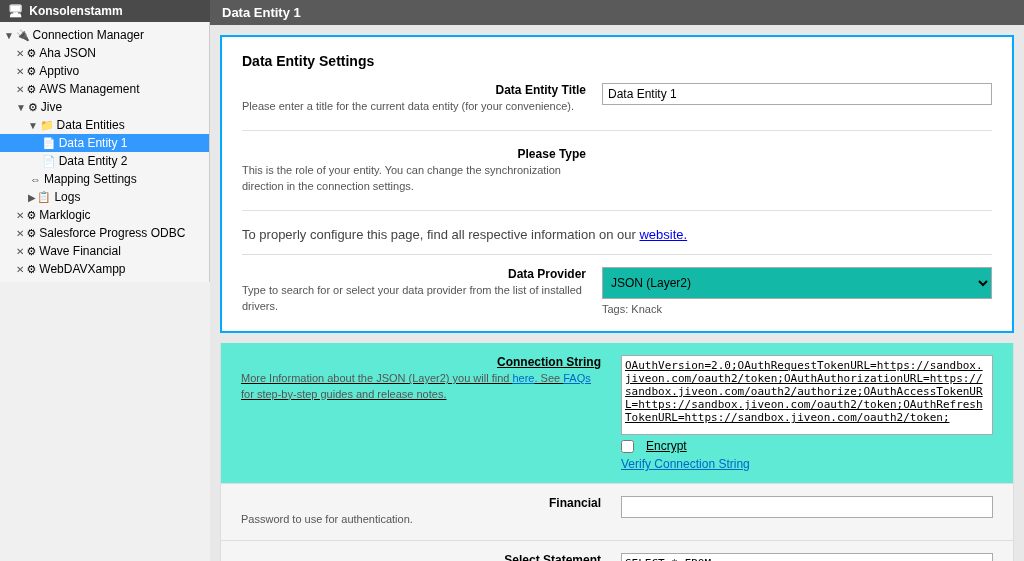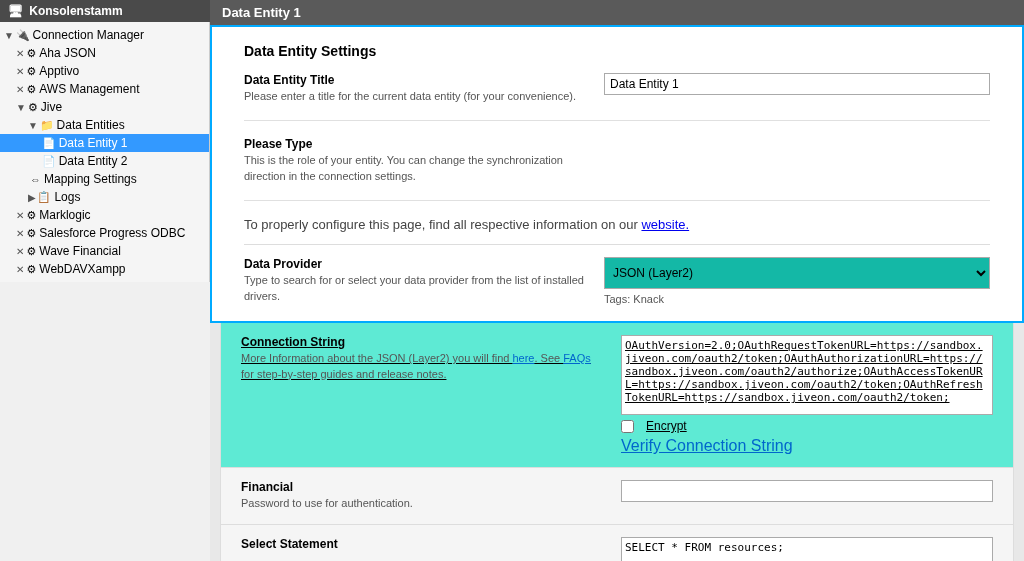--- a/index.html
+++ b/index.html
@@ -64,21 +64,22 @@
     #main-content {
       flex: 1;
       overflow-y: auto;
       background: #e8e8e8;
       padding: 0;
     }
 
     .settings-section {
       background: #fff;
       border: 2px solid #00aaff;
-      padding: 16px 32px;
+      margin: 10px;
+      padding: 16px 20px;
     }
 
     .section-title {
       font-size: 14px;
       font-weight: bold;
       margin-bottom: 14px;
       color: #000;
     }
 
     .field-row {
@@ -93,20 +94,21 @@
     .field-label-col {
       width: 360px;
       min-width: 360px;
       padding-right: 16px;
     }
     .field-label {
       font-weight: bold;
       font-size: 12px;
       color: #000;
       margin-bottom: 2px;
+      text-align: right;
     }
     .field-desc {
       font-size: 11px;
       color: #555;
       line-height: 1.4;
     }
     .field-input-col {
       flex: 1;
       display: flex;
       align-items: center;
@@ -163,21 +165,21 @@
       display: flex;
       align-items: center;
       gap: 12px;
       margin-top: 4px;
       font-size: 12px;
     }
 
     .verify-link {
       color: #0066cc;
       cursor: pointer;
-      font-size: 16px;
+      font-size: 12px;
       margin-top: 4px;
       display: block;
     }
 
     .password-section {
       margin: 0 10px;
       padding: 12px 20px;
       background: #f5f5f5;
       border: 1px solid #ddd;
       border-top: none;

